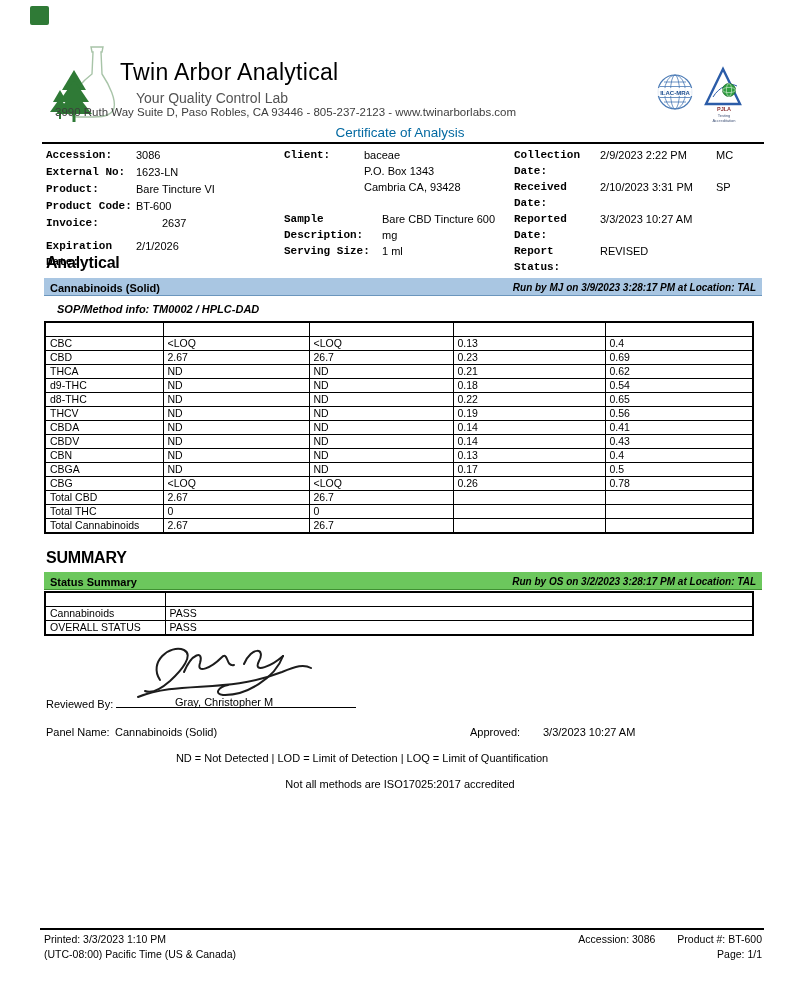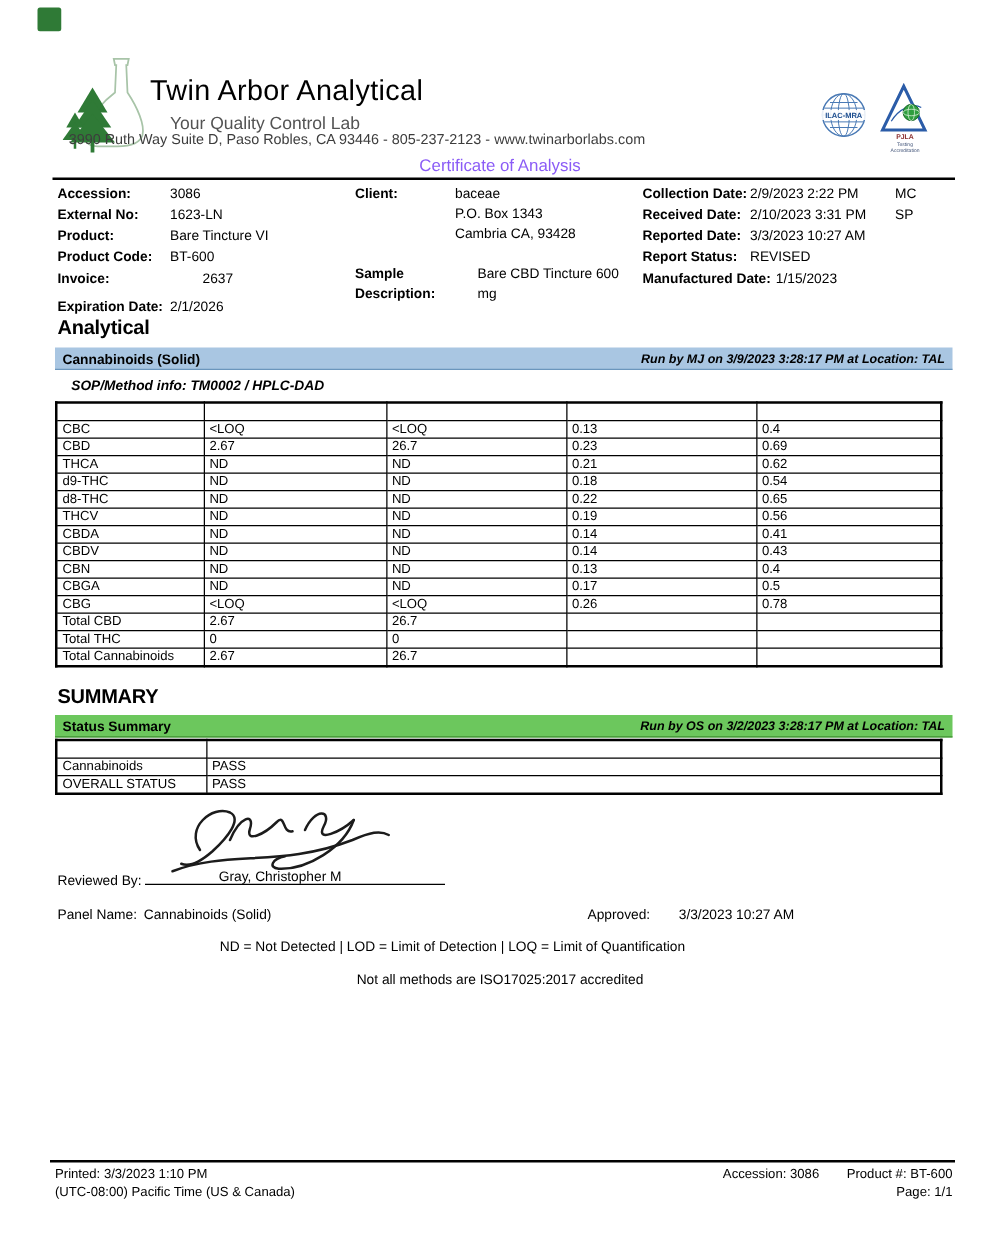--- a/index.html
+++ b/index.html
@@ -6,30 +6,30 @@
   .page{position:relative;width:800px;height:1003px;background:#fff;overflow:hidden;
         font-family:"Liberation Sans",sans-serif;color:#000;}
   .corner-artifact{position:absolute;left:30px;top:6px;width:19px;height:19px;
         background:var(--logo-green,#2a6b38);border-radius:2px;}
   .logo-art{position:absolute;left:50px;top:44px;}
   .company{position:absolute;left:120px;top:59px;font-size:23px;color:#000000;letter-spacing:.3px;}
   .tagline{position:absolute;left:136px;top:90px;font-size:14px;color:#535353;}
   .address{position:absolute;left:55px;top:106px;font-size:11.5px;color:#3d3d3d;}
   .ilac{position:absolute;left:655px;top:72px;}
   .pjla{position:absolute;left:702px;top:66px;}
-  .doc-title{position:absolute;left:0;top:125px;width:800px;text-align:center;font-size:13.5px;color:#8b5cf6;}
+  .doc-title{position:absolute;left:0;top:125px;width:800px;text-align:center;font-size:13.5px;color:#0369a1;}
   .top-rule{position:absolute;left:42px;top:142px;width:722px;border-top:2px solid #000;}
 
   .info{position:absolute;left:46px;top:147px;width:716px;font-size:11px;}
   .icol{position:absolute;top:0;}
   .col1{left:0;width:238px;}
   .col2{left:238px;width:230px;}
   .col3{left:468px;width:248px;}
   .irow{display:flex;min-height:17px;line-height:16px;position:relative;}
-  .lbl{font-weight:bold;flex:none;}
+  .lbl{font-weight:bold;flex:none;font-family:Liberation Mono, monospace;}
   .col1 .lbl{width:90px;}
   .col2 .lbl{width:98px;}
   .col2 .lbl.client{width:80px;}
   .col3 .lbl{width:86px;}
   .val-ind{margin-left:26px;}
   .gap6{margin-top:6px;}
   .gap16{margin-top:16px;}
   .wrapval{width:120px;}
   .initials{position:absolute;left:202px;top:0;}
 
@@ -147,20 +147,24 @@
         <span>
           <div>baceae</div>
           <div>P.O. Box 1343</div>
           <div>Cambria CA, 93428</div>
         </span>
       </div>
       <div class="irow gap16">
           <span class="lbl">Sample Description:</span>
           <span class="wrapval">Bare CBD Tincture 600 mg</span>
         </div>
+      <div class="irow">
+          <span class="lbl">Serving Size:</span>
+          <span>1 ml</span>
+        </div>
     </div>
     <div class="icol col3">
       <div class="irow">
           <span class="lbl">Collection Date:</span>
           <span>2/9/2023 2:22 PM</span>
           <span class="initials">MC</span>
         </div>
       <div class="irow">
           <span class="lbl">Received Date:</span>
           <span>2/10/2023 3:31 PM</span>

